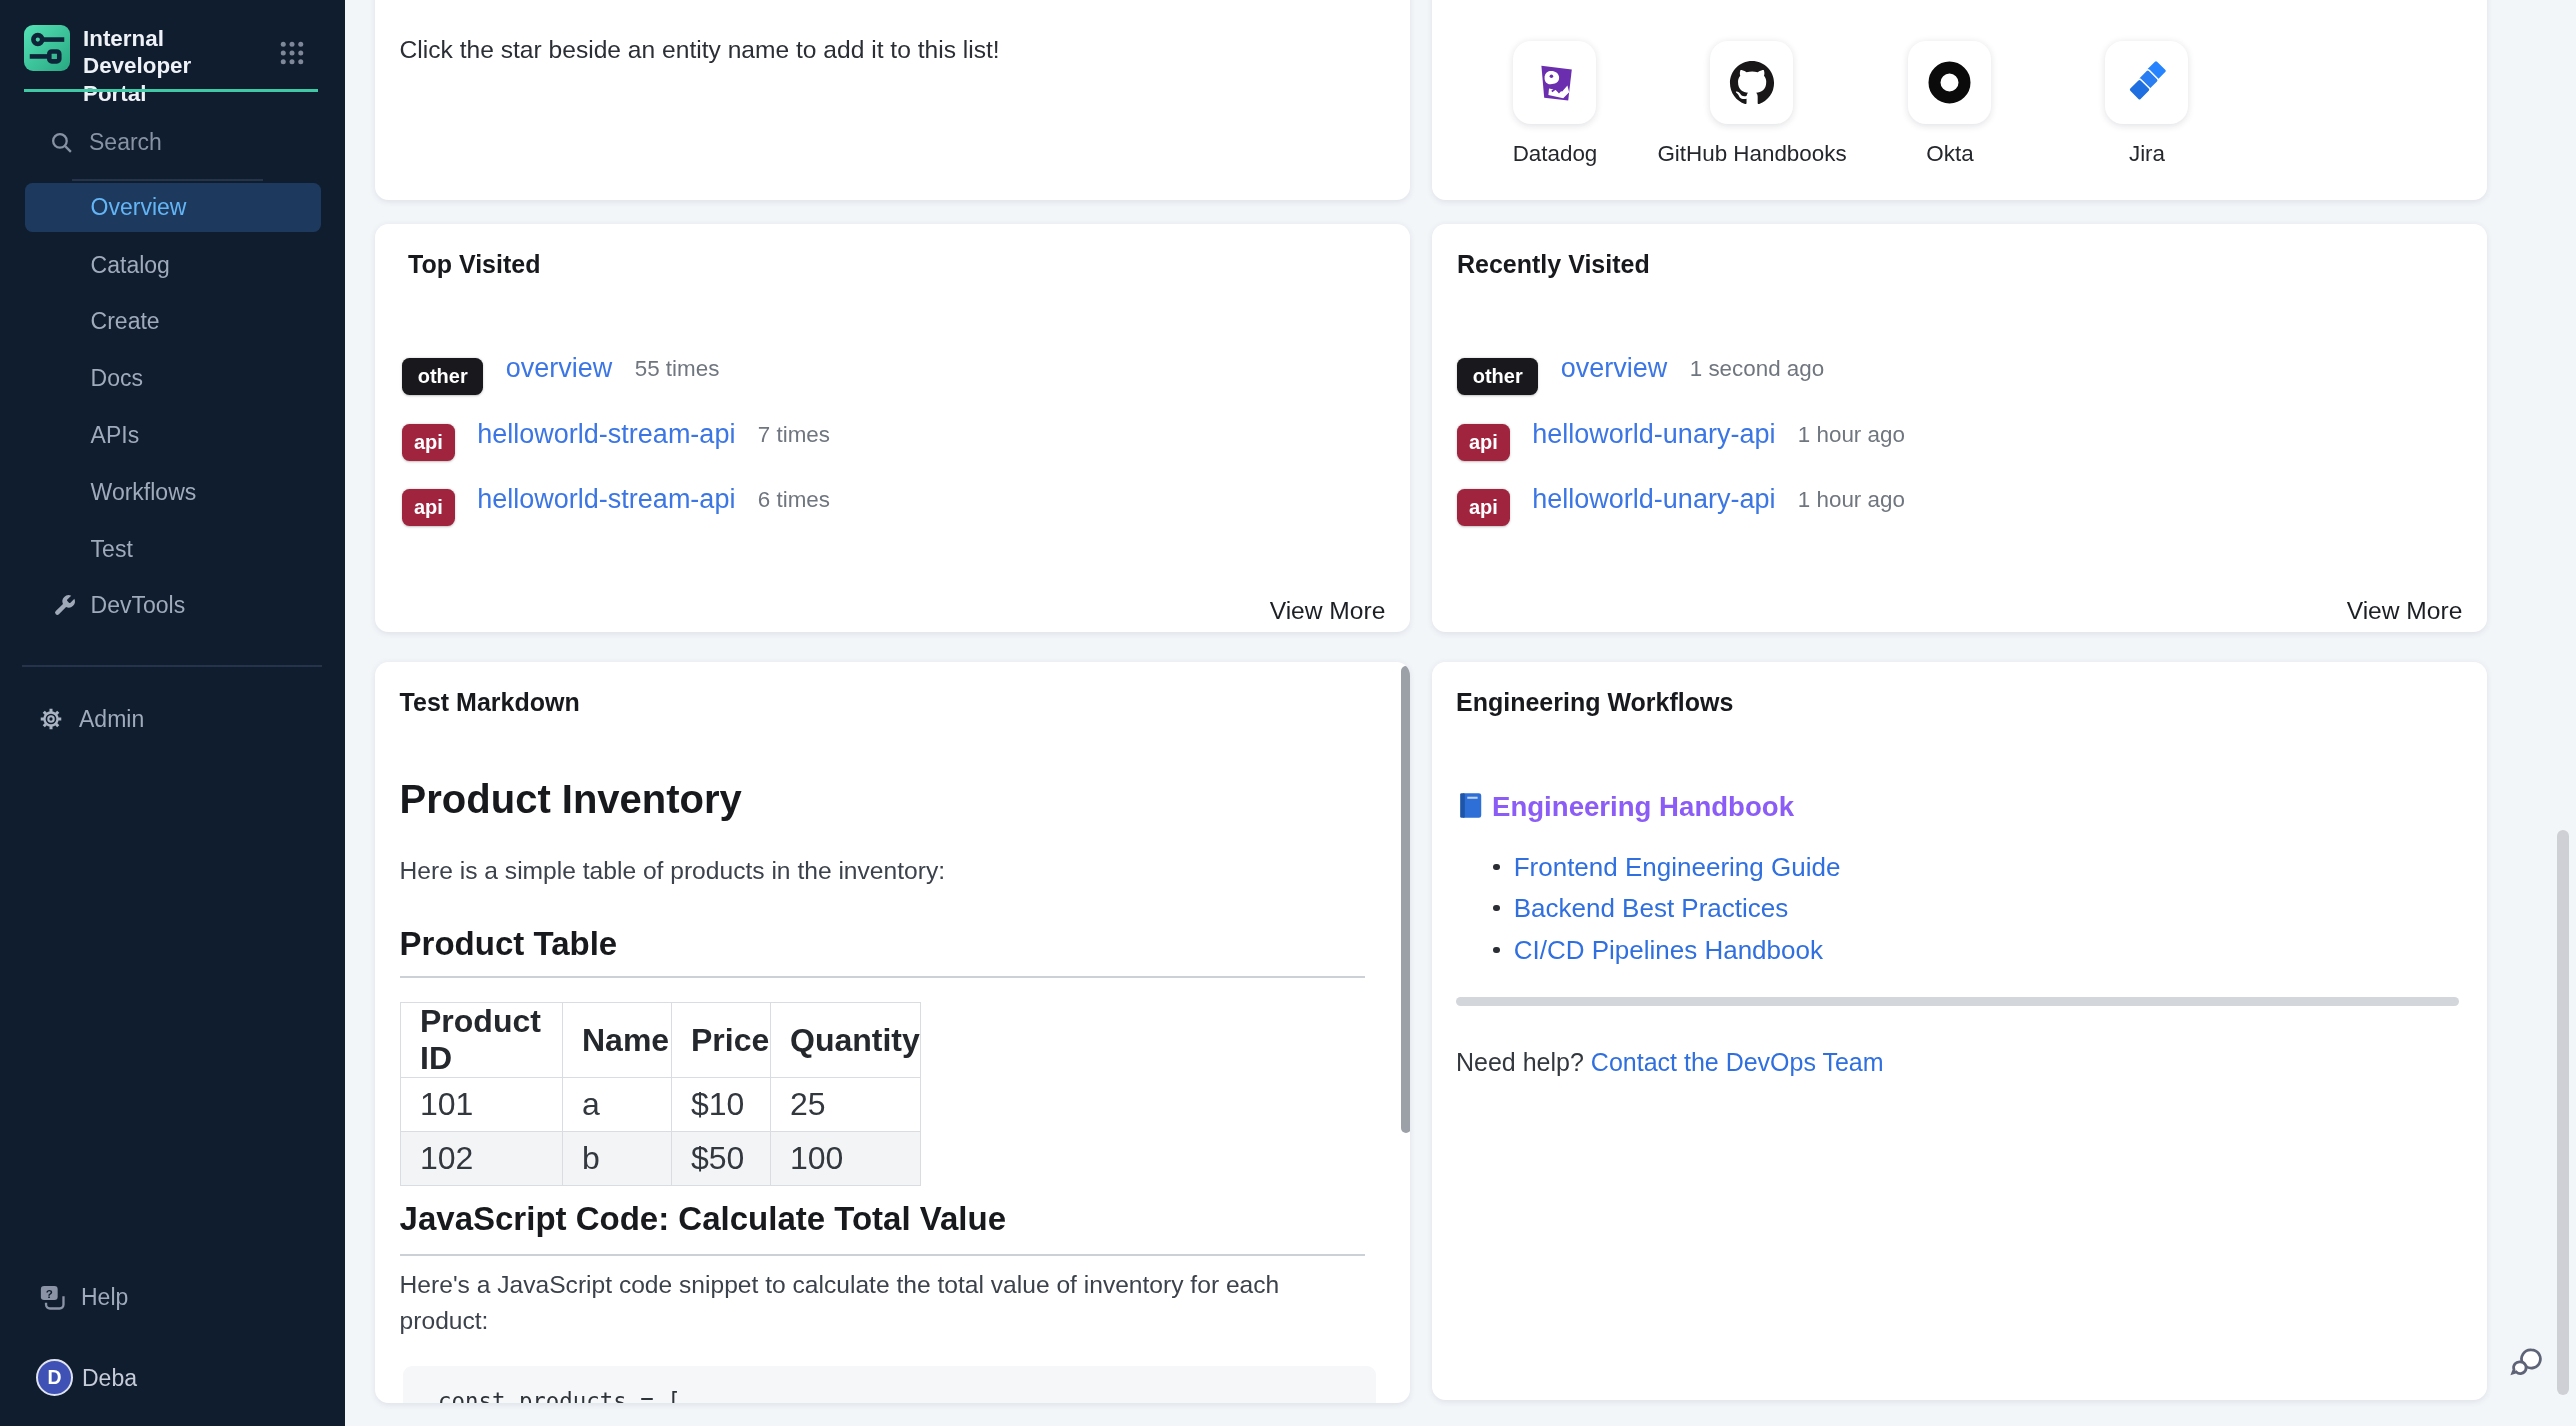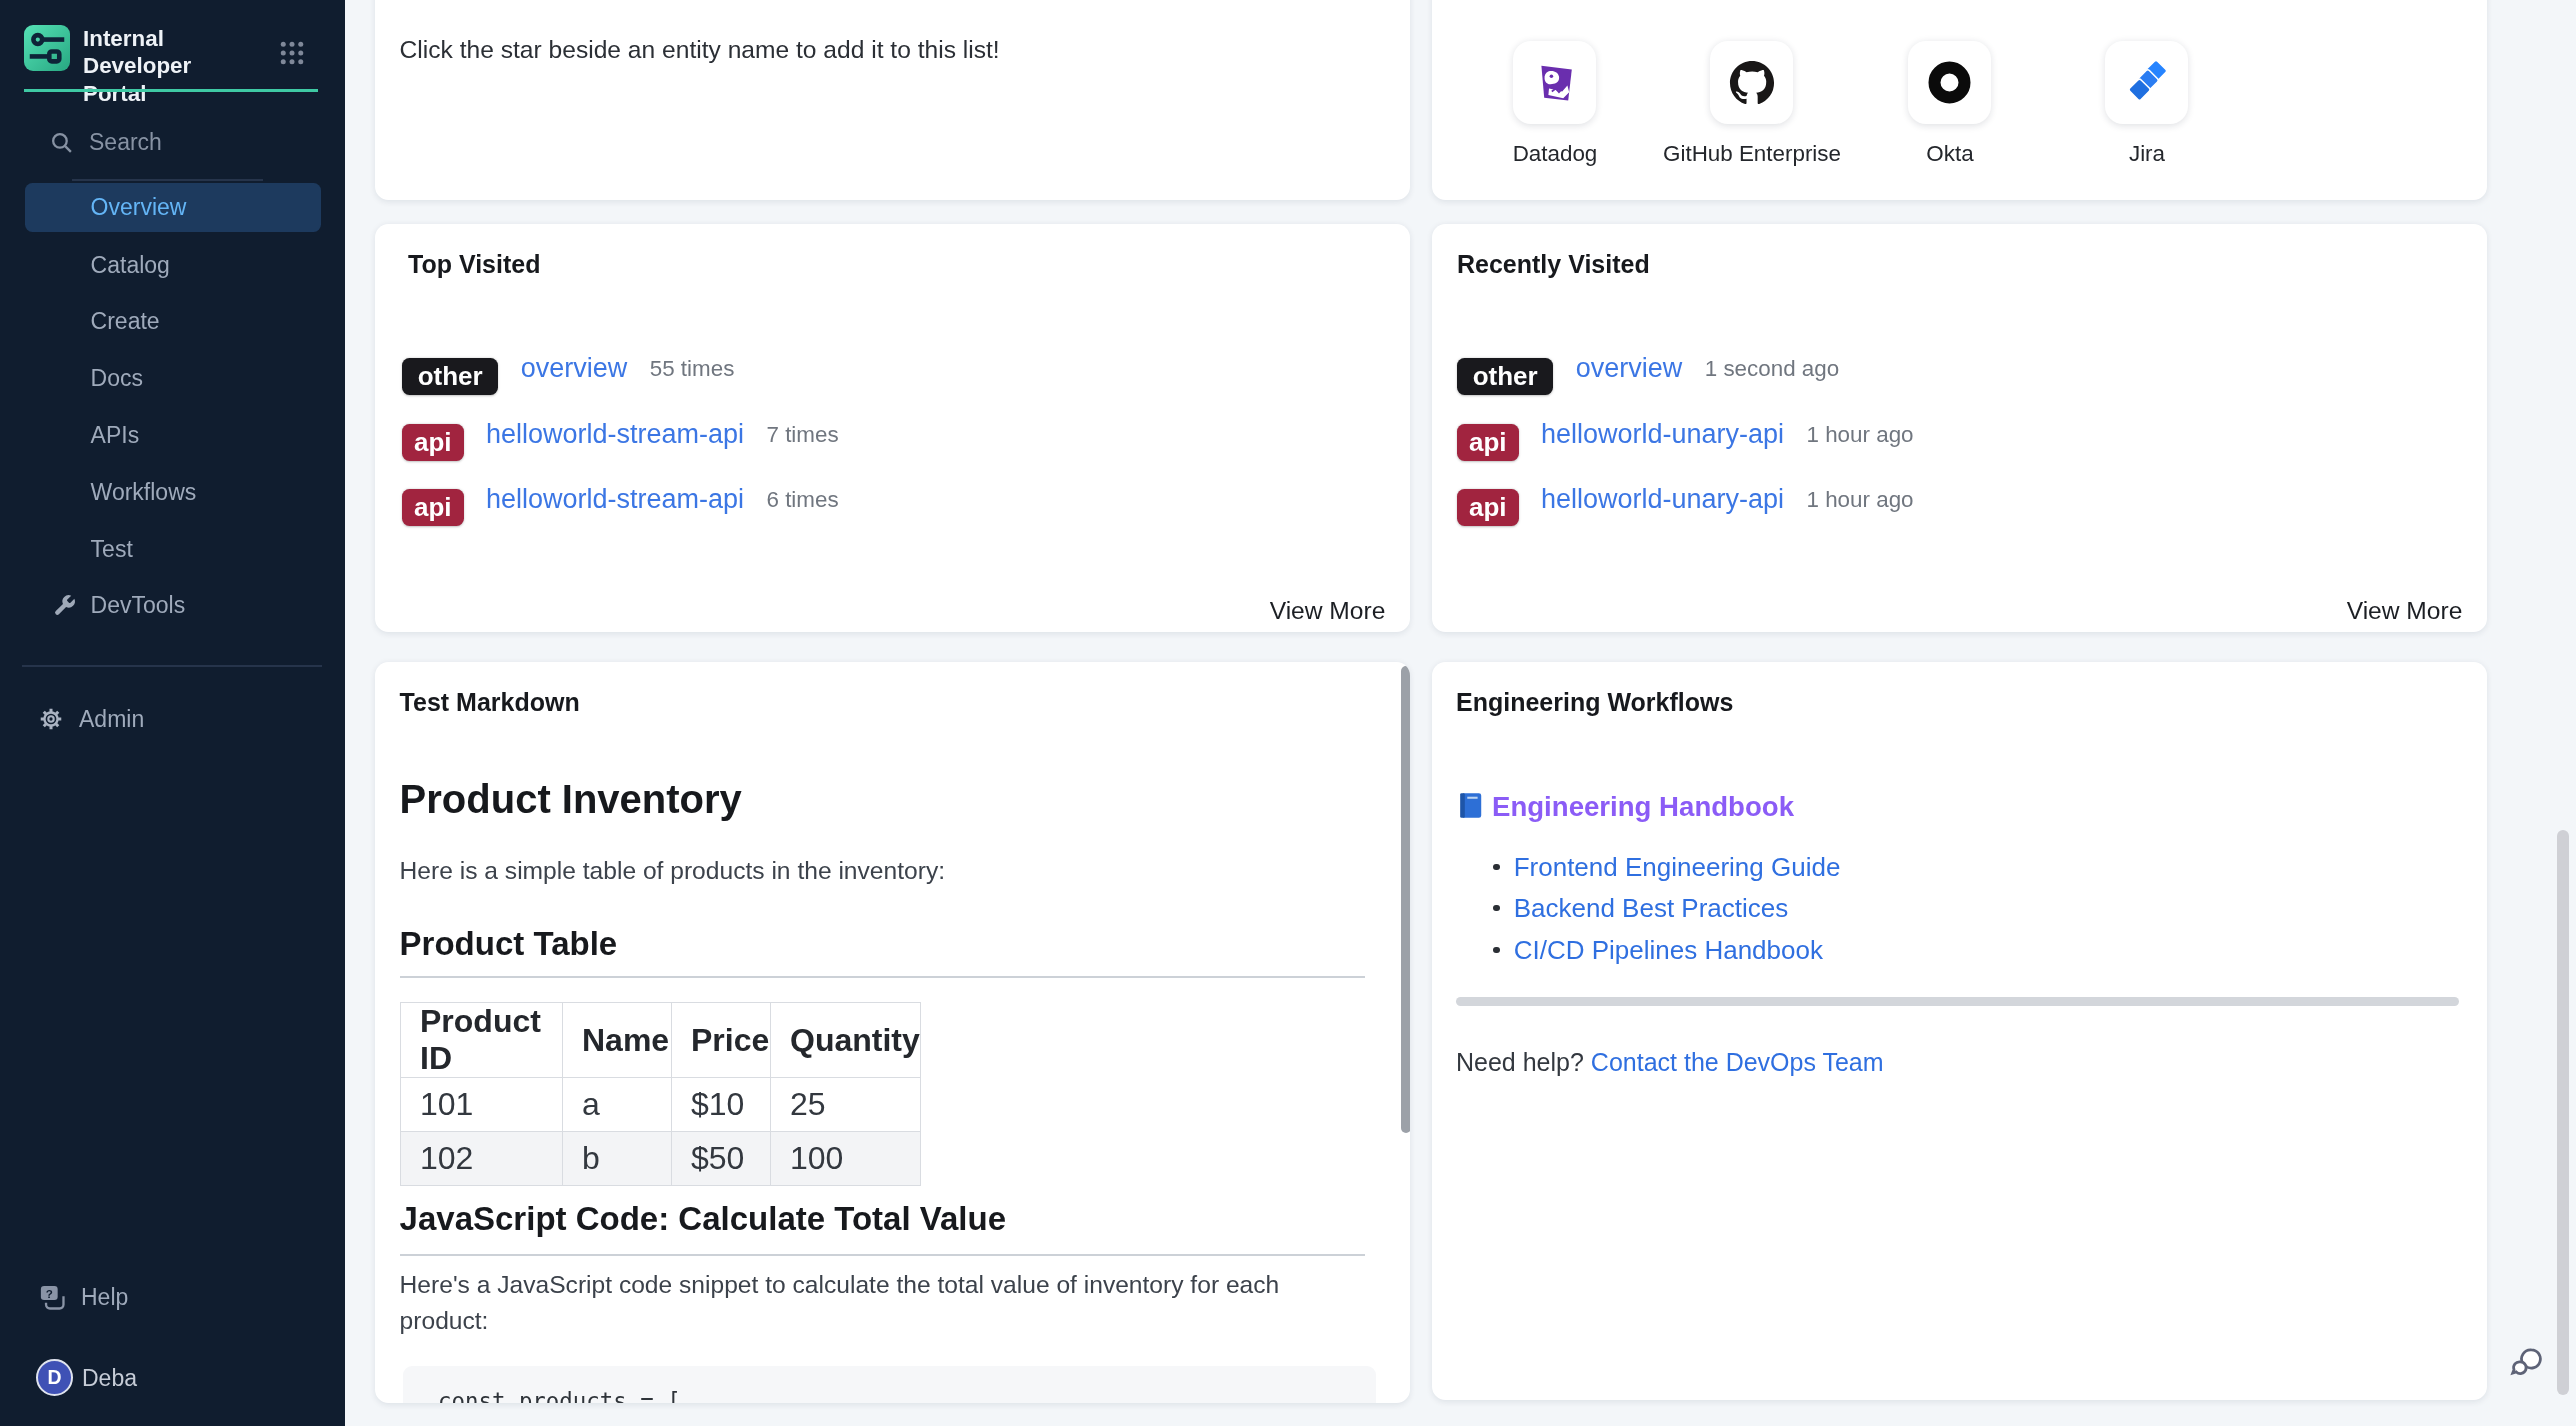--- a/index.html
+++ b/index.html
@@ -25,21 +25,21 @@
   .sb-muted { color:#8792a3; }
   
   .card {
     position:absolute; background:#ffffff; border-radius:13.4px;
     box-shadow:0 1.5px 6px rgba(15,30,60,0.09); overflow:hidden;
   }
   .card-title { position:absolute; font-size:25px; line-height:30px; font-weight:600; color:#17191d; }
   .visit-row { position:absolute; height:37px; display:flex; align-items:center; gap:22.4px; }
   .badge {
     display:inline-flex; align-items:center; justify-content:center;
-    height:37px; border-radius:7.5px; color:#ffffff; font-size:26px; font-weight:600;
+    height:37px; border-radius:7.5px; color:#ffffff; font-size:20px; font-weight:600;
     box-shadow:0 0.7px 2.2px rgba(0,0,0,0.25);
     margin-top:16px;
   }
   .badge-other { background:#19191d; padding:0 15.7px; }
   .badge-api  { background:#a1243f; padding:0 12px; }
   .vlink { font-size:27px; color:#3b76e4; text-decoration:none; cursor:pointer; }
   .vmeta { font-size:22.4px; color:#70767f; }
   .view-more { position:absolute; font-size:24.6px; font-weight:500; color:#1c1f24; cursor:pointer;margin-top:17px; }
   .tile {
     position:absolute; width:83px; height:83px; background:#ffffff; border-radius:18px;
@@ -198,21 +198,21 @@
         <path d="M10.4 16.2 l2-1.4 1.6 1.8 1.8-2" stroke="#6a2eae" stroke-width="0.9" fill="none"></path>
       </svg>
     </div>
     <div class="tile-label" style="left:26px; top:230px;">Datadog</div>
 
     <div class="tile" style="left:278px; top:130px;">
       <svg width="46" height="46" viewBox="0 0 24 24">
         <path fill="#191717" d="M12 .5C5.65.5.5 5.66.5 12.02c0 5.1 3.29 9.42 7.86 10.95.58.11.79-.25.79-.56v-2.17c-3.2.7-3.87-1.37-3.87-1.37-.52-1.33-1.28-1.69-1.28-1.69-1.05-.72.08-.7.08-.7 1.16.08 1.77 1.19 1.77 1.19 1.03 1.77 2.7 1.26 3.36.96.1-.75.4-1.26.73-1.55-2.55-.29-5.23-1.28-5.23-5.7 0-1.26.45-2.29 1.19-3.1-.12-.29-.52-1.46.11-3.05 0 0 .97-.31 3.18 1.18.92-.26 1.9-.38 2.88-.39.98.01 1.97.13 2.89.39 2.2-1.49 3.17-1.18 3.17-1.18.63 1.59.23 2.76.11 3.05.74.81 1.19 1.84 1.19 3.1 0 4.43-2.69 5.41-5.25 5.69.41.36.78 1.06.78 2.14v3.17c0 .31.21.67.8.56A11.52 11.52 0 0 0 23.5 12C23.5 5.66 18.35.5 12 .5z"></path>
       </svg>
     </div>
-    <div class="tile-label" style="left:223px; top:230px;">GitHub Enterprise</div>
+    <div class="tile-label" style="left:223px; top:230px;">GitHub Handbooks</div>
 
     <div class="tile" style="left:476px; top:130px;">
       <svg width="45" height="45" viewBox="0 0 24 24">
         <circle cx="12" cy="12" r="8" stroke="#0b0b0b" stroke-width="6.4" fill="none"></circle>
       </svg>
     </div>
     <div class="tile-label" style="left:421px; top:230px;">Okta</div>
 
     <div class="tile" style="left:673px; top:130px;">
       <svg width="46" height="46" viewBox="0 0 24 24">

